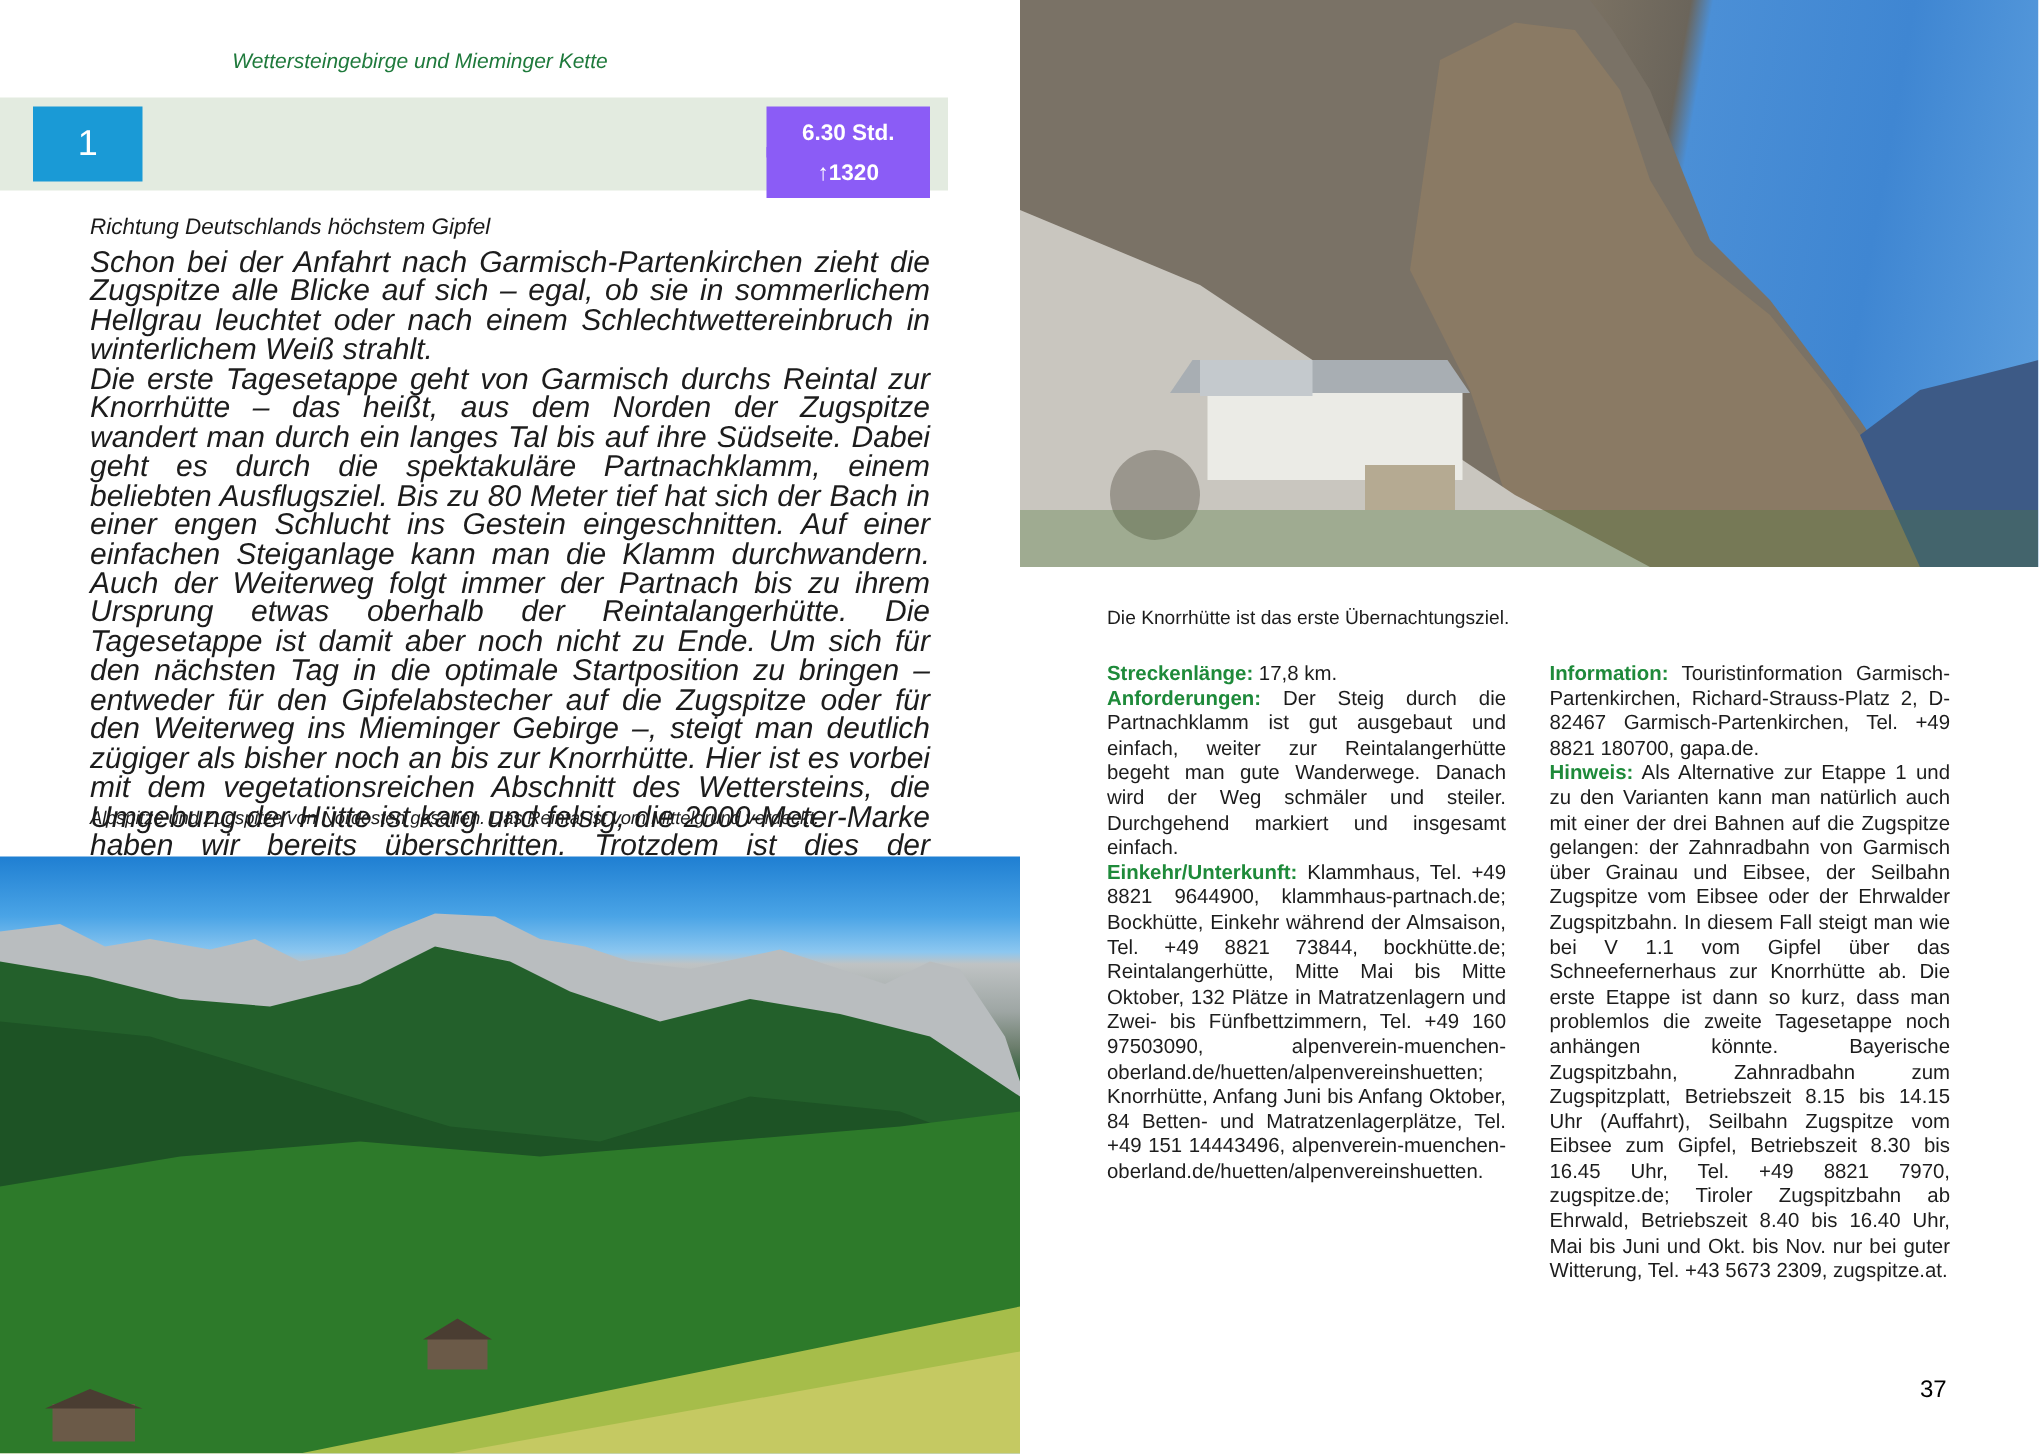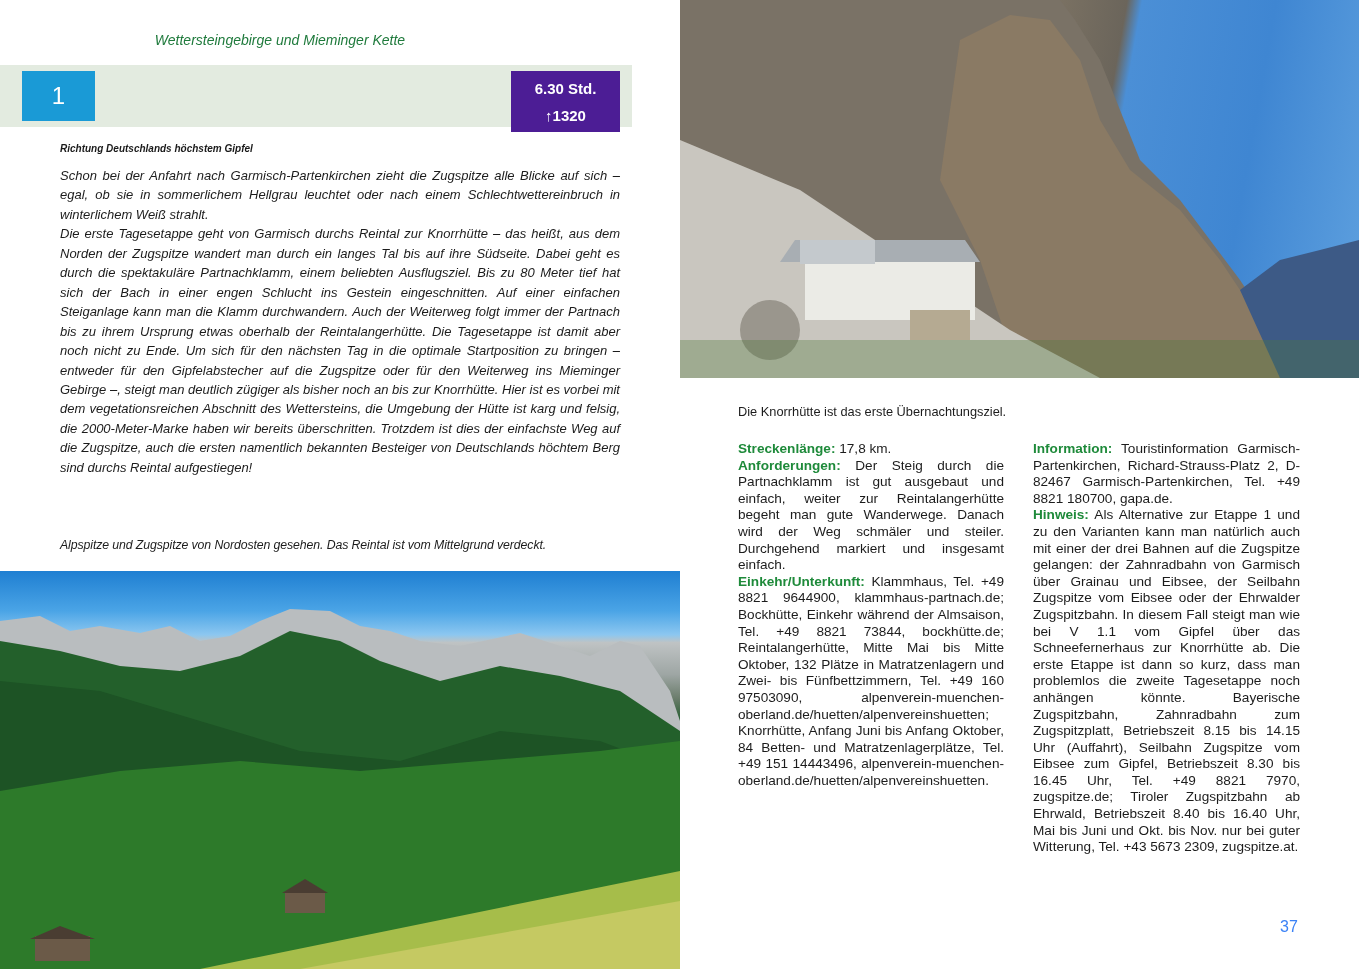--- a/index.html
+++ b/index.html
@@ -19,32 +19,32 @@
     position:absolute; left:22px; top:6px; width:73px; height:50px;
     background:#1a9ad6; color:#fff; font-size:24px;
     display:flex; align-items:center; justify-content:center;
   }
   .tour-title {
     position:absolute; left:107px; top:6px; width:380px;
     font-style:italic; font-weight:bold; font-size:23px; line-height:25px; color:#141414;
   }
   .badge {
     position:absolute; left:511px; width:109px; height:34px;
-    background:#4c1d95; color:#fff; font-weight:bold; font-size:15px;
+    background:#8b5cf6; color:#fff; font-weight:bold; font-size:15px;
     display:flex; align-items:center; justify-content:center;
   }
   .badge.time { top:6px; }
   .badge.ascent { top:33px; }
 
   .intro-heading {
-    position:absolute; left:60px; top:143px; font-style:italic; font-weight:bold; font-size:10px;text-align:right;
+    position:absolute; left:60px; top:143px; font-style:italic; font-weight:normal; font-size:15px;text-align:right;
   }
   .intro-text {
     position:absolute; left:60px; top:166px; width:560px;
-    font-style:italic; font-size:13px; line-height:19.45px; text-align:justify; color:#1c1c1c;
+    font-style:italic; font-size:20px; line-height:19.45px; text-align:justify; color:#1c1c1c;
   }
   .intro-text p { margin:0; }
   .caption-left {
     position:absolute; left:60px; top:538px; width:560px;
     font-style:italic; font-size:12.3px; color:#1c1c1c; text-align:left; letter-spacing:-0.1px;
   }
 
   .photo-meadow {
     position:absolute; left:0; top:571px; width:680px; height:398px; overflow:hidden;
     background:linear-gradient(180deg,#1f7fd2 0%,#4aa4e6 10%,#8cc7f0 16%,#bfc3c4 18%,#9ea6a4 26%,#6b7d6c 32%,#1f5b2b 38%,#215f2a 55%,#2f7a2c 70%,#76a53a 85%,#b6c55a 100%);
@@ -64,21 +64,21 @@
   .info-col {
     position:absolute; top:441px; width:266px;
     font-size:13.6px; line-height:16.6px; text-align:justify; color:#1c1c1c;
   }
   .info-col.c1 { left:738px; }
   .info-col.c2 { left:1033px; width:267px; }
   .info-item { margin:0; }
   .info-label { color:#1e8a3a; font-weight:bold; }
 
   .page-number {
-    position:absolute; left:1280px; top:918px; font-size:16px; color:#3b82f6;
+    position:absolute; left:1280px; top:918px; font-size:16px; color:#000000;
   }
 </style>
 </head>
 <body>
 
 <div class="region-title">Wettersteingebirge und Mieminger Kette</div>
 
 <div class="tour-header">
   <div class="tour-num">1</div>
   <div class="badge time">6.30 Std.</div>

